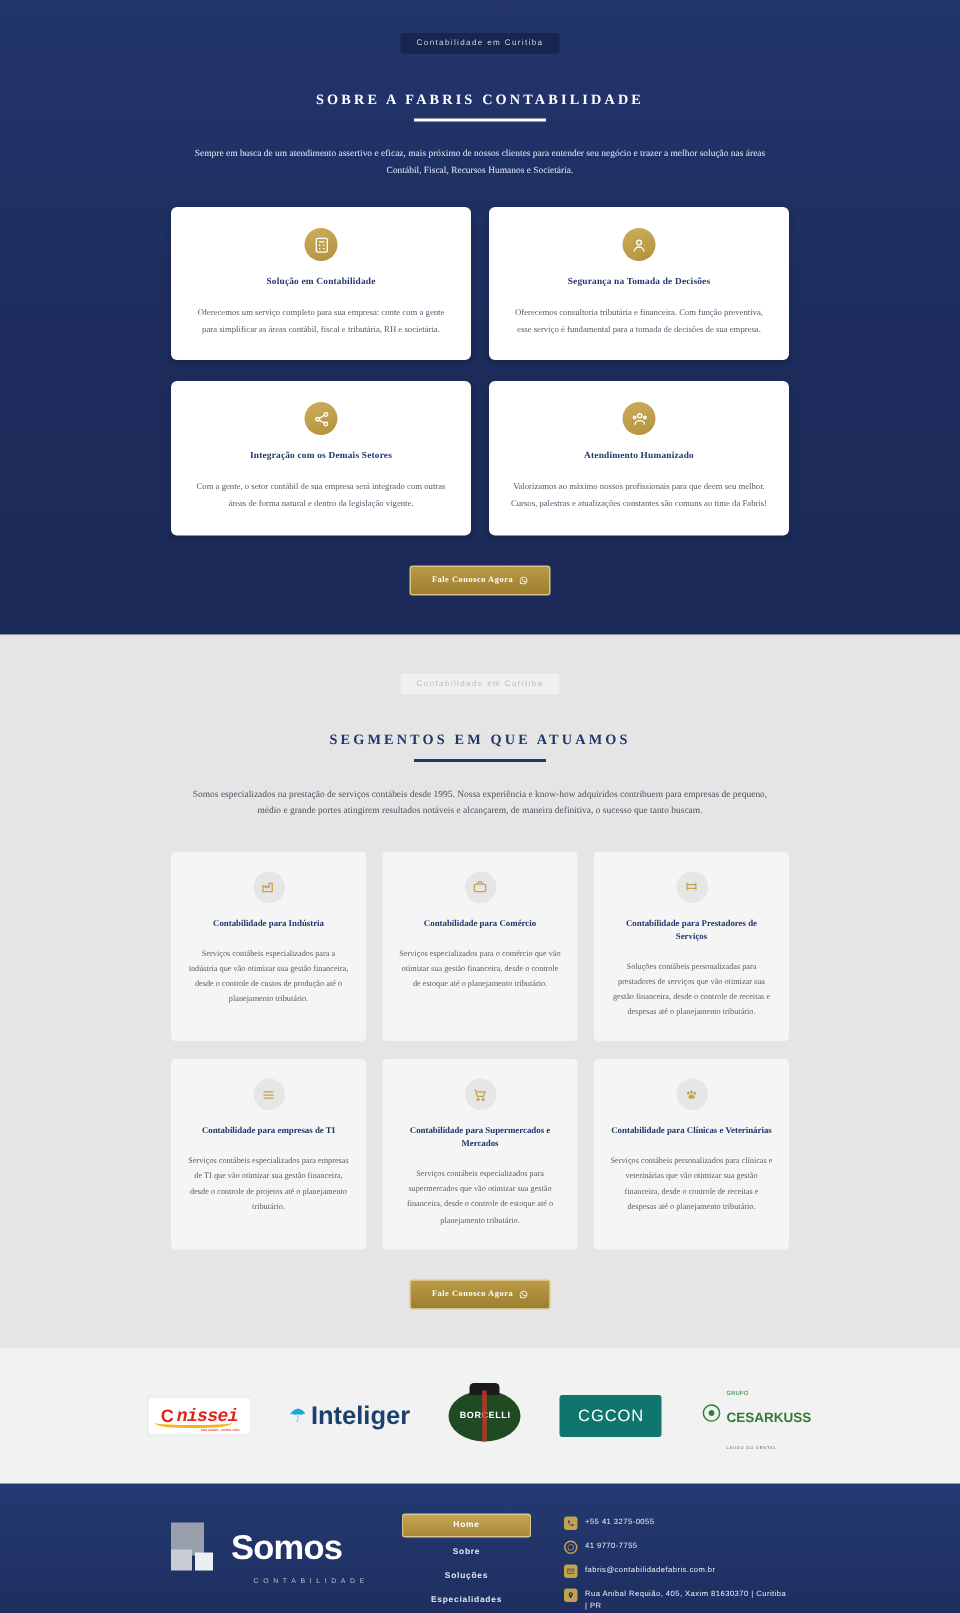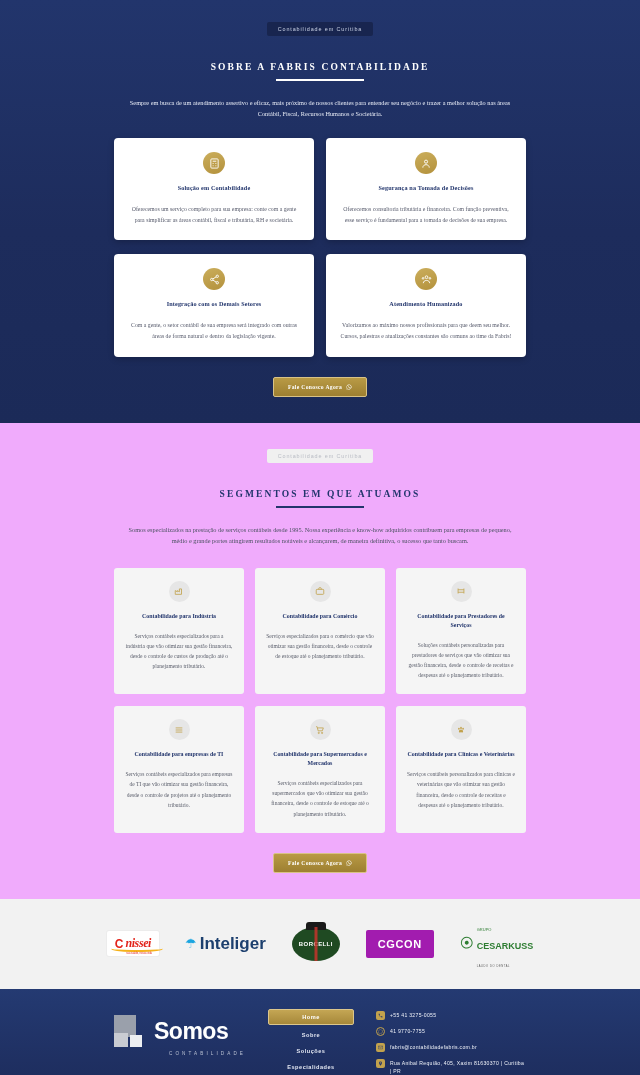--- a/index.html
+++ b/index.html
@@ -110,21 +110,21 @@
     font-weight:700;
     padding: 6px 14px;
     display:inline-flex; align-items:center; gap:4px;
     font-family:"Liberation Serif",serif;
     cursor:pointer;
   }
   .btn-gold svg { width:6px;height:6px;display:block;fill:#fff; }
 
   
   .sec-seg {
-    background:#f0abfc;
+    background:#e5e5e5;
     padding: 26px 0 26px 0;
   }
   .cards3 {
     width: 412px;
     margin: 22px auto 0 auto;
     display:grid;
     grid-template-columns: repeat(3,1fr);
     gap: 12px 11px;
   }
   .gcard {
@@ -170,21 +170,21 @@
     display:flex;align-items:center;gap:2px;
     border-radius:2px;
     box-shadow:0 0 0 1px #ececec;
     position:relative;
   }
   .logo-nissei .swoosh{
     position:absolute;left:4px;bottom:4px;width:52px;height:9px;
     border-bottom:2px solid #f5b21b;border-radius:0 0 40% 40%;
   }
   .logo-nissei .c { color:#e2231a; font-weight:700; font-size:12px; font-family:"Liberation Sans",sans-serif; }
-  .logo-nissei .n { color:#e2231a; font-weight:700; font-size:12px; letter-spacing:-.4px; font-family:Liberation Serif, serif; font-style:italic;}
+  .logo-nissei .n { color:#e2231a; font-weight:700; font-size:12px; letter-spacing:-.4px; font-family:Liberation Mono, monospace; font-style:italic;}
   .logo-nissei .sub { position:absolute; right:7px; bottom:1px; font-size:2.6px; color:#e2231a; font-family:"Liberation Sans",sans-serif;}
   .logo-intel { display:flex;align-items:center;gap:3px; }
   .logo-intel .mark { color:#1ba5e0; font-size:13px; line-height:1; }
   .logo-intel .txt { color:#1c3f6e; font-weight:700; font-size:17px; font-family:"Liberation Sans",sans-serif; }
   .logo-borcelli {
     width:48px;height:34px;border-radius:50%;
     background:#1f4a22;
     display:flex;align-items:center;justify-content:center;
     color:#fff;font-size:6px;font-weight:700;letter-spacing:.4px;
     font-family:"Liberation Sans",sans-serif;
@@ -192,24 +192,24 @@
   }
   .logo-borcelli .hat{
     position:absolute;top:-5px;left:50%;transform:translateX(-50%);
     width:20px;height:8px;background:#1a1a1a;border-radius:3px 3px 0 0;
   }
   .logo-borcelli .stripe{
     position:absolute;left:50%;top:0;transform:translateX(-50%);
     width:3px;height:100%;background:#c4342b;opacity:.85;
   }
   .logo-cgcon {
-    background:#a21caf;color:#fff;
+    background:#0f766e;color:#fff;
     padding:8px 12px;border-radius:2px;
     font-family:"Liberation Sans",sans-serif;
-    font-weight:700;font-size:11px;letter-spacing:.6px;
+    font-weight:400;font-size:11px;letter-spacing:.6px;
   }
   .logo-kuss { display:flex;align-items:center;gap:3px; }
   .logo-kuss .leaf { color:#2e7d32; font-size:14px; line-height:1; }
   .logo-kuss .k1 { font-family:"Liberation Sans",sans-serif; font-size:4px;color:#2e7d32;line-height:1.05; }
   .logo-kuss .k2 { font-family:"Liberation Sans",sans-serif; font-weight:700;font-size:9px;color:#2e7d32;line-height:1; }
   .logo-kuss .k3 { font-family:"Liberation Sans",sans-serif; font-size:2.6px;color:#555;letter-spacing:.6px; }
 
   
   .footer {
     background:#22356c;

